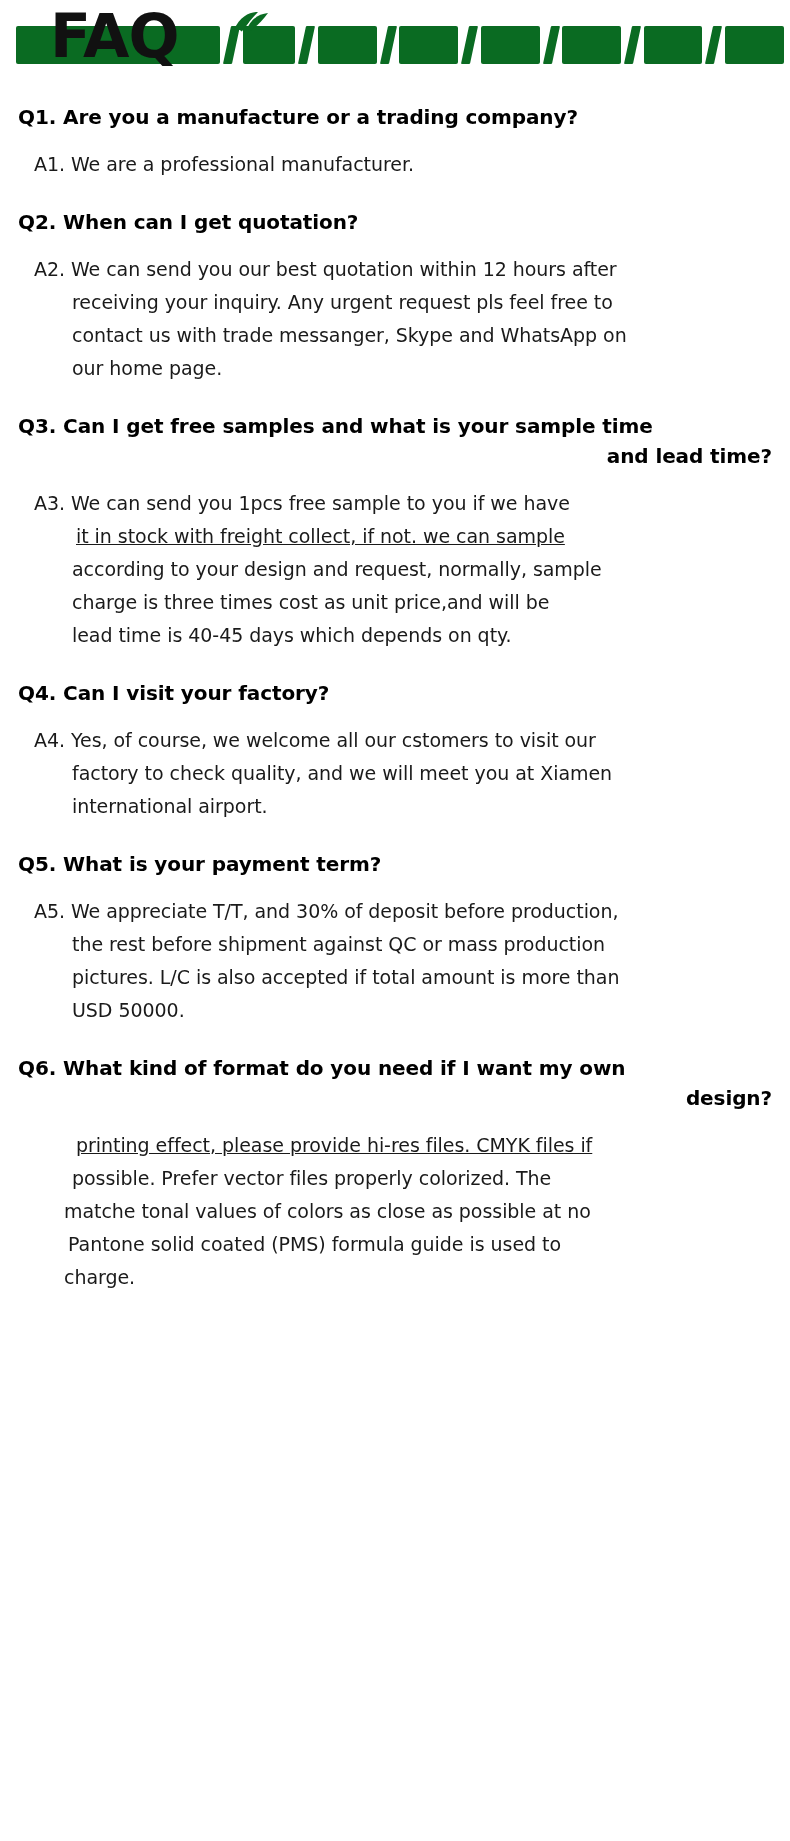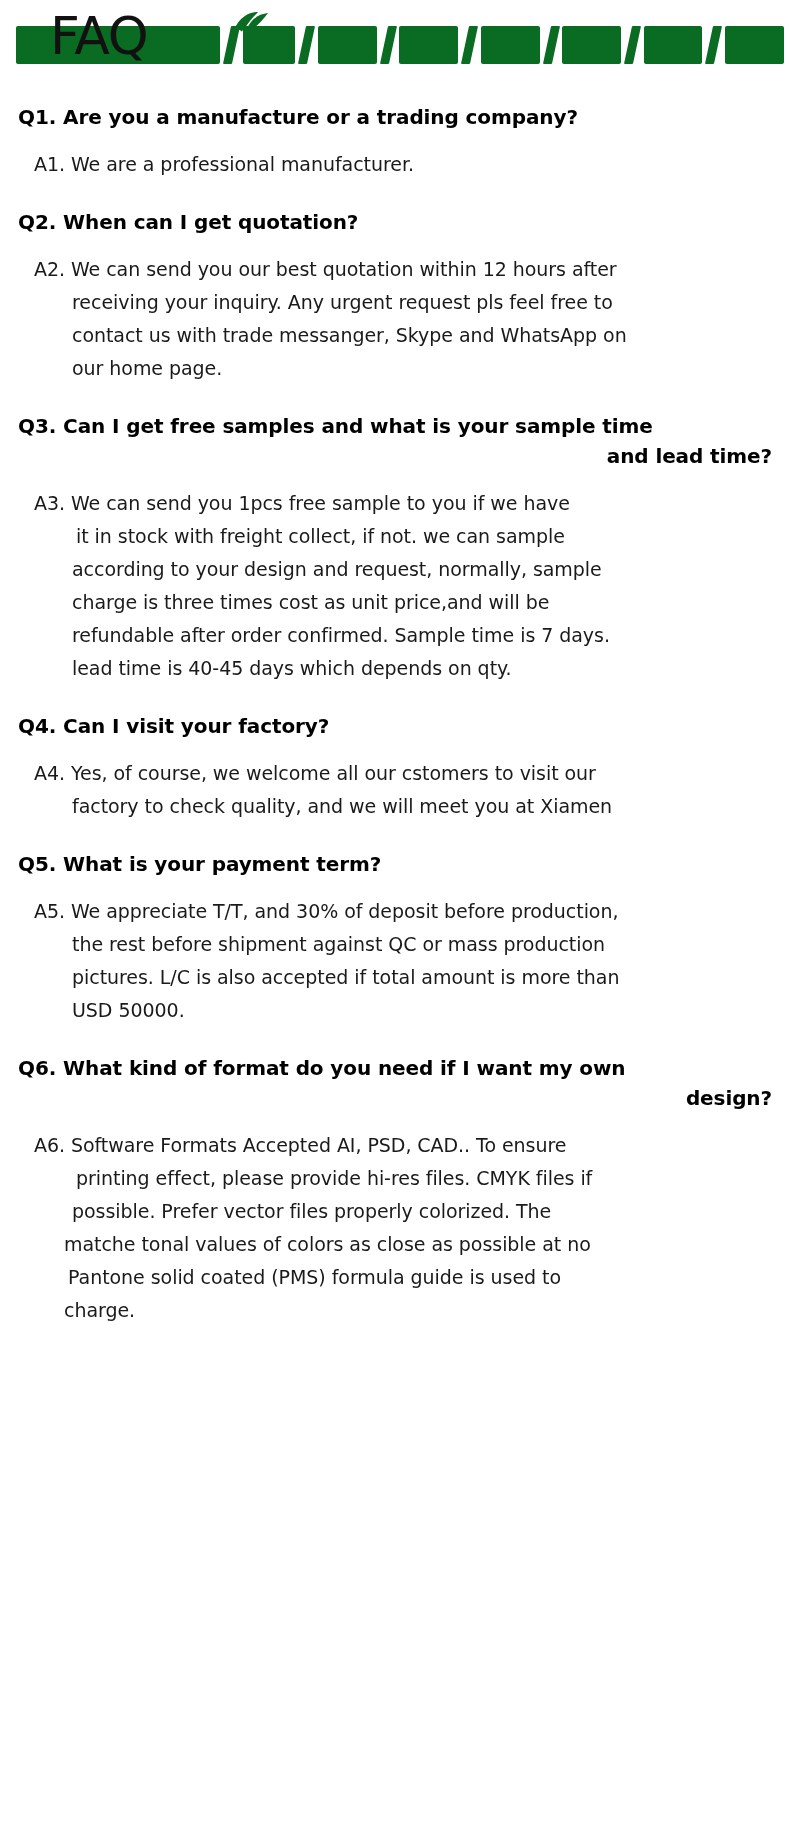--- a/index.html
+++ b/index.html
@@ -63,22 +63,22 @@
     position: absolute;
     left: 222px;
     top: 0px;
     width: 38px;
     height: 22px;
   }
   .faq-title {
     position: absolute;
     left: 40px;
     top: 0px;
-    font-size: 52px;
-    font-weight: normal;
+    font-size: 60px;
+    font-weight: bold;
     letter-spacing: -1px;
     color: #111111;
     font-family: "DejaVu Sans", sans-serif;
     line-height: 52px;
   }
 
   
   .faq-list {
     margin-top: 30px;
     padding: 0 8px 0 8px;
@@ -103,21 +103,21 @@
     font-size: 19px;
     color: #1a1a1a;
     line-height: 33px;
     margin: 16px;
     letter-spacing: -0.05px;
   }
   .a .line {
     display: block;
   }
   .a .line.ind1 { padding-left: 38px; }
-  .a .line.ind2 { padding-left: 42px; }
+  .a .line.ind2 { padding-left: 42px; text-decoration: underline; }
   .a .line.ind3 { padding-left: 34px; }
   .a .line.ind4 { padding-left: 30px; }
 </style>
 </head>
 <body>
 
 <div class="page">
 
   <div class="banner">
     <div class="bamboo-bar">
@@ -173,32 +173,32 @@
     <div class="faq-item">
       <div class="q">
         <span class="line">Q3. Can I get free samples and what is your sample time</span>
         <span class="cont">and lead time?</span>
       </div>
       <div class="a">
         <span class="line">A3. We can send you 1pcs free sample to you if we have</span>
         <span class="line ind2">it in stock with freight collect, if not. we can sample</span>
         <span class="line ind1">according to your design and request, normally, sample</span>
         <span class="line ind1">charge is three times cost as unit price,and will be</span>
-        <span class="line ind1">refundable after order confirmed. Sample time is 7 days.</span>
         <span class="line ind1">lead time is 40-45 days which depends on qty.</span>
       </div>
     </div>
 
     <div class="faq-item">
       <div class="q">
         <span class="line">Q4. Can I visit your factory?</span>
       </div>
       <div class="a">
         <span class="line">A4. Yes, of course, we welcome all our cstomers to visit our</span>
         <span class="line ind1">factory to check quality, and we will meet you at Xiamen</span>
+        <span class="line ind1">international airport.</span>
       </div>
     </div>
 
     <div class="faq-item">
       <div class="q">
         <span class="line">Q5. What is your payment term?</span>
       </div>
       <div class="a">
         <span class="line">A5. We appreciate T/T, and 30% of deposit before production,</span>
         <span class="line ind1">the rest before shipment against QC or mass production</span>
@@ -206,21 +206,20 @@
         <span class="line ind1">USD 50000.</span>
       </div>
     </div>
 
     <div class="faq-item">
       <div class="q">
         <span class="line">Q6. What kind of format do you need if I want my own</span>
         <span class="cont">design?</span>
       </div>
       <div class="a">
-        <span class="line">A6. Software Formats Accepted AI, PSD, CAD.. To ensure</span>
         <span class="line ind2">printing effect, please provide hi-res files. CMYK files if</span>
         <span class="line ind1">possible. Prefer vector files properly colorized. The</span>
         <span class="line ind4">matche tonal values of colors as close as possible at no</span>
         <span class="line ind3">Pantone solid coated (PMS) formula guide is used to</span>
         <span class="line ind4">charge.</span>
       </div>
     </div>
 
 
   </div>

